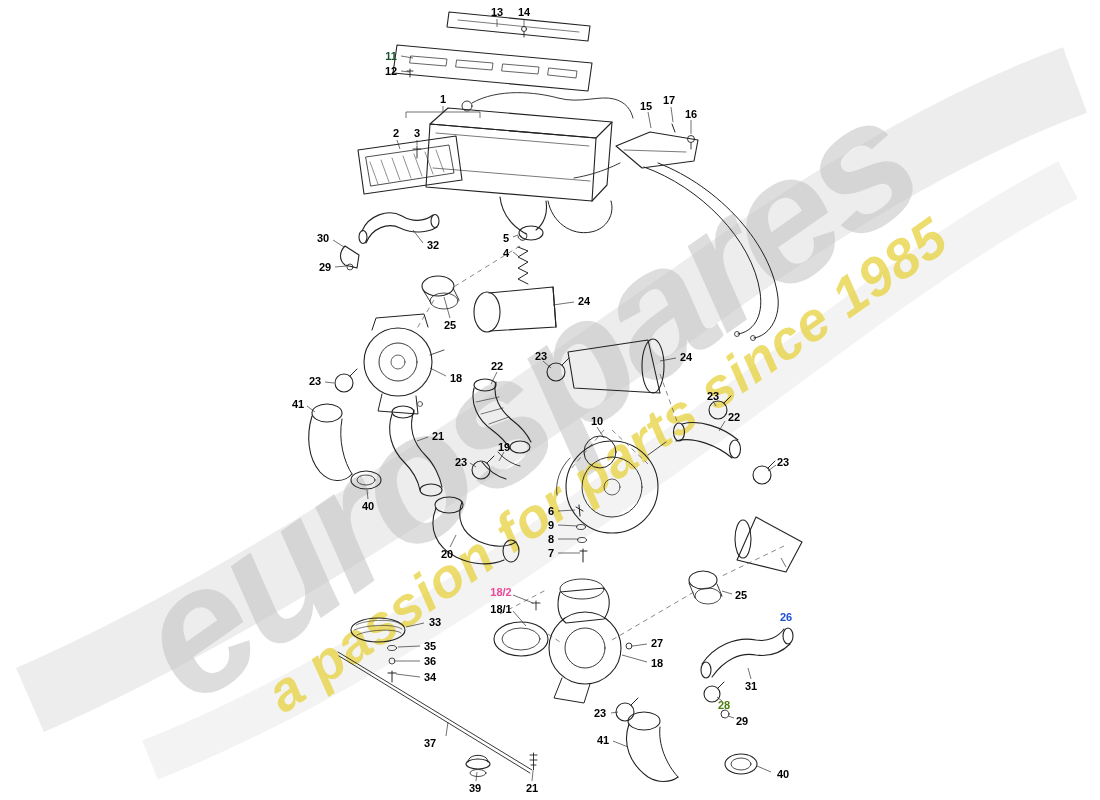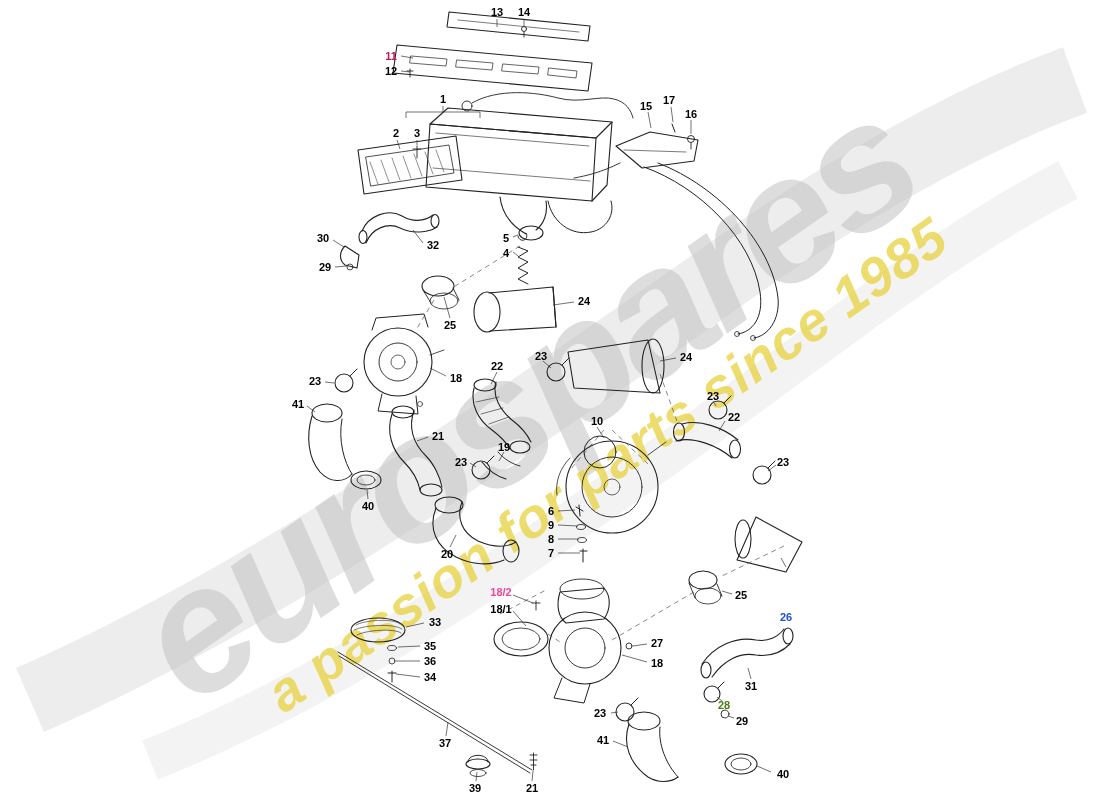--- a/index.html
+++ b/index.html
@@ -318,21 +318,21 @@
     </g>
 
     <g stroke="#333" stroke-width="0.7" fill="none">
       <path d="M497,19 L497,27 M524,19 L524,26 M401,56 L413,58 M401,71 L410,72 M406,112 L480,112 M406,112 L406,118 M480,112 L480,118 M443,106 L443,112 M397,140 L400,149 M417,140 L417,145 M648,112 L651,128 M671,107 L673,122 M691,120 L691,134 M333,240 L344,247 M423,243 L413,230 M335,267 L347,266 M513,237 L518,235 M513,252 L518,256 M574,302 L553,305 M450,318 L444,297 M325,382 L334,383 M446,376 L430,368 M497,372 L491,384 M543,361 L551,368 M676,358 L660,361 M713,401 L716,406 M725,421 L719,431 M307,406 L315,412 M428,437 L417,441 M597,427 L604,438 M504,452 L499,461 M470,463 L476,467 M776,465 L768,471 M368,499 L367,490 M558,511 L575,510 M558,525 L578,526 M558,539 L579,539 M558,553 L580,553 M450,547 L456,535 M786,567 L781,558 M732,594 L722,591 M513,595 L533,603 M513,611 L526,626 M424,623 L406,627 M420,646 L398,647 M420,661 L396,661 M420,677 L396,674 M647,644 L633,646 M647,662 L622,655 M751,679 L748,668 M611,713 L618,712 M722,701 L717,697 M734,718 L728,716 M446,736 L448,722 M613,741 L628,747 M476,781 L477,772 M532,781 L533,771 M771,772 L757,766"></path>
     </g>
   </svg>
 
   <div class="layer labels-layer">
       <div class="part-label" style="left: 497px; top: 12px; color: rgb(0, 0, 0);">13</div>
       <div class="part-label" style="left: 524px; top: 12px; color: rgb(0, 0, 0);">14</div>
-      <div class="part-label" style="left: 391px; top: 56px; color: #be185d;">11</div>
+      <div class="part-label" style="left: 391px; top: 56px; color: #14532d;">11</div>
       <div class="part-label" style="left: 391px; top: 71px; color: rgb(0, 0, 0);">12</div>
       <div class="part-label" style="left: 443px; top: 99px; color: rgb(0, 0, 0);">1</div>
       <div class="part-label" style="left: 396px; top: 133px; color: rgb(0, 0, 0);">2</div>
       <div class="part-label" style="left: 417px; top: 133px; color: rgb(0, 0, 0);">3</div>
       <div class="part-label" style="left: 646px; top: 106px; color: rgb(0, 0, 0);">15</div>
       <div class="part-label" style="left: 669px; top: 100px; color: rgb(0, 0, 0);">17</div>
       <div class="part-label" style="left: 691px; top: 114px; color: #000000;">16</div>
       <div class="part-label" style="left: 323px; top: 238px; color: rgb(0, 0, 0);">30</div>
       <div class="part-label" style="left: 433px; top: 245px; color: rgb(0, 0, 0);">32</div>
       <div class="part-label" style="left: 325px; top: 267px; color: rgb(0, 0, 0);">29</div>
@@ -366,20 +366,20 @@
       <div class="part-label" style="left: 435px; top: 622px; color: rgb(0, 0, 0);">33</div>
       <div class="part-label" style="left: 430px; top: 646px; color: rgb(0, 0, 0);">35</div>
       <div class="part-label" style="left: 430px; top: 661px; color: rgb(0, 0, 0);">36</div>
       <div class="part-label" style="left: 430px; top: 677px; color: rgb(0, 0, 0);">34</div>
       <div class="part-label" style="left: 657px; top: 643px; color: rgb(0, 0, 0);">27</div>
       <div class="part-label" style="left: 657px; top: 663px; color: rgb(0, 0, 0);">18</div>
       <div class="part-label" style="left: 751px; top: 686px; color: rgb(0, 0, 0);">31</div>
       <div class="part-label" style="left: 600px; top: 713px; color: rgb(0, 0, 0);">23</div>
       <div class="part-label" style="left: 724px; top: 705px; color: #4d7c0f;">28</div>
       <div class="part-label" style="left: 742px; top: 721px; color: rgb(0, 0, 0);">29</div>
-      <div class="part-label" style="left: 445px; top: 743px; color: rgb(0, 0, 0);">37</div>
+      <div class="part-label" style="left: 430px; top: 743px; color: rgb(0, 0, 0);">37</div>
       <div class="part-label" style="left: 603px; top: 740px; color: rgb(0, 0, 0);">41</div>
       <div class="part-label" style="left: 475px; top: 788px; color: rgb(0, 0, 0);">39</div>
       <div class="part-label" style="left: 532px; top: 788px; color: rgb(0, 0, 0);">21</div>
       <div class="part-label" style="left: 783px; top: 774px; color: rgb(0, 0, 0);">40</div>
     </div>
 
 </div>
 
 </body></html>

